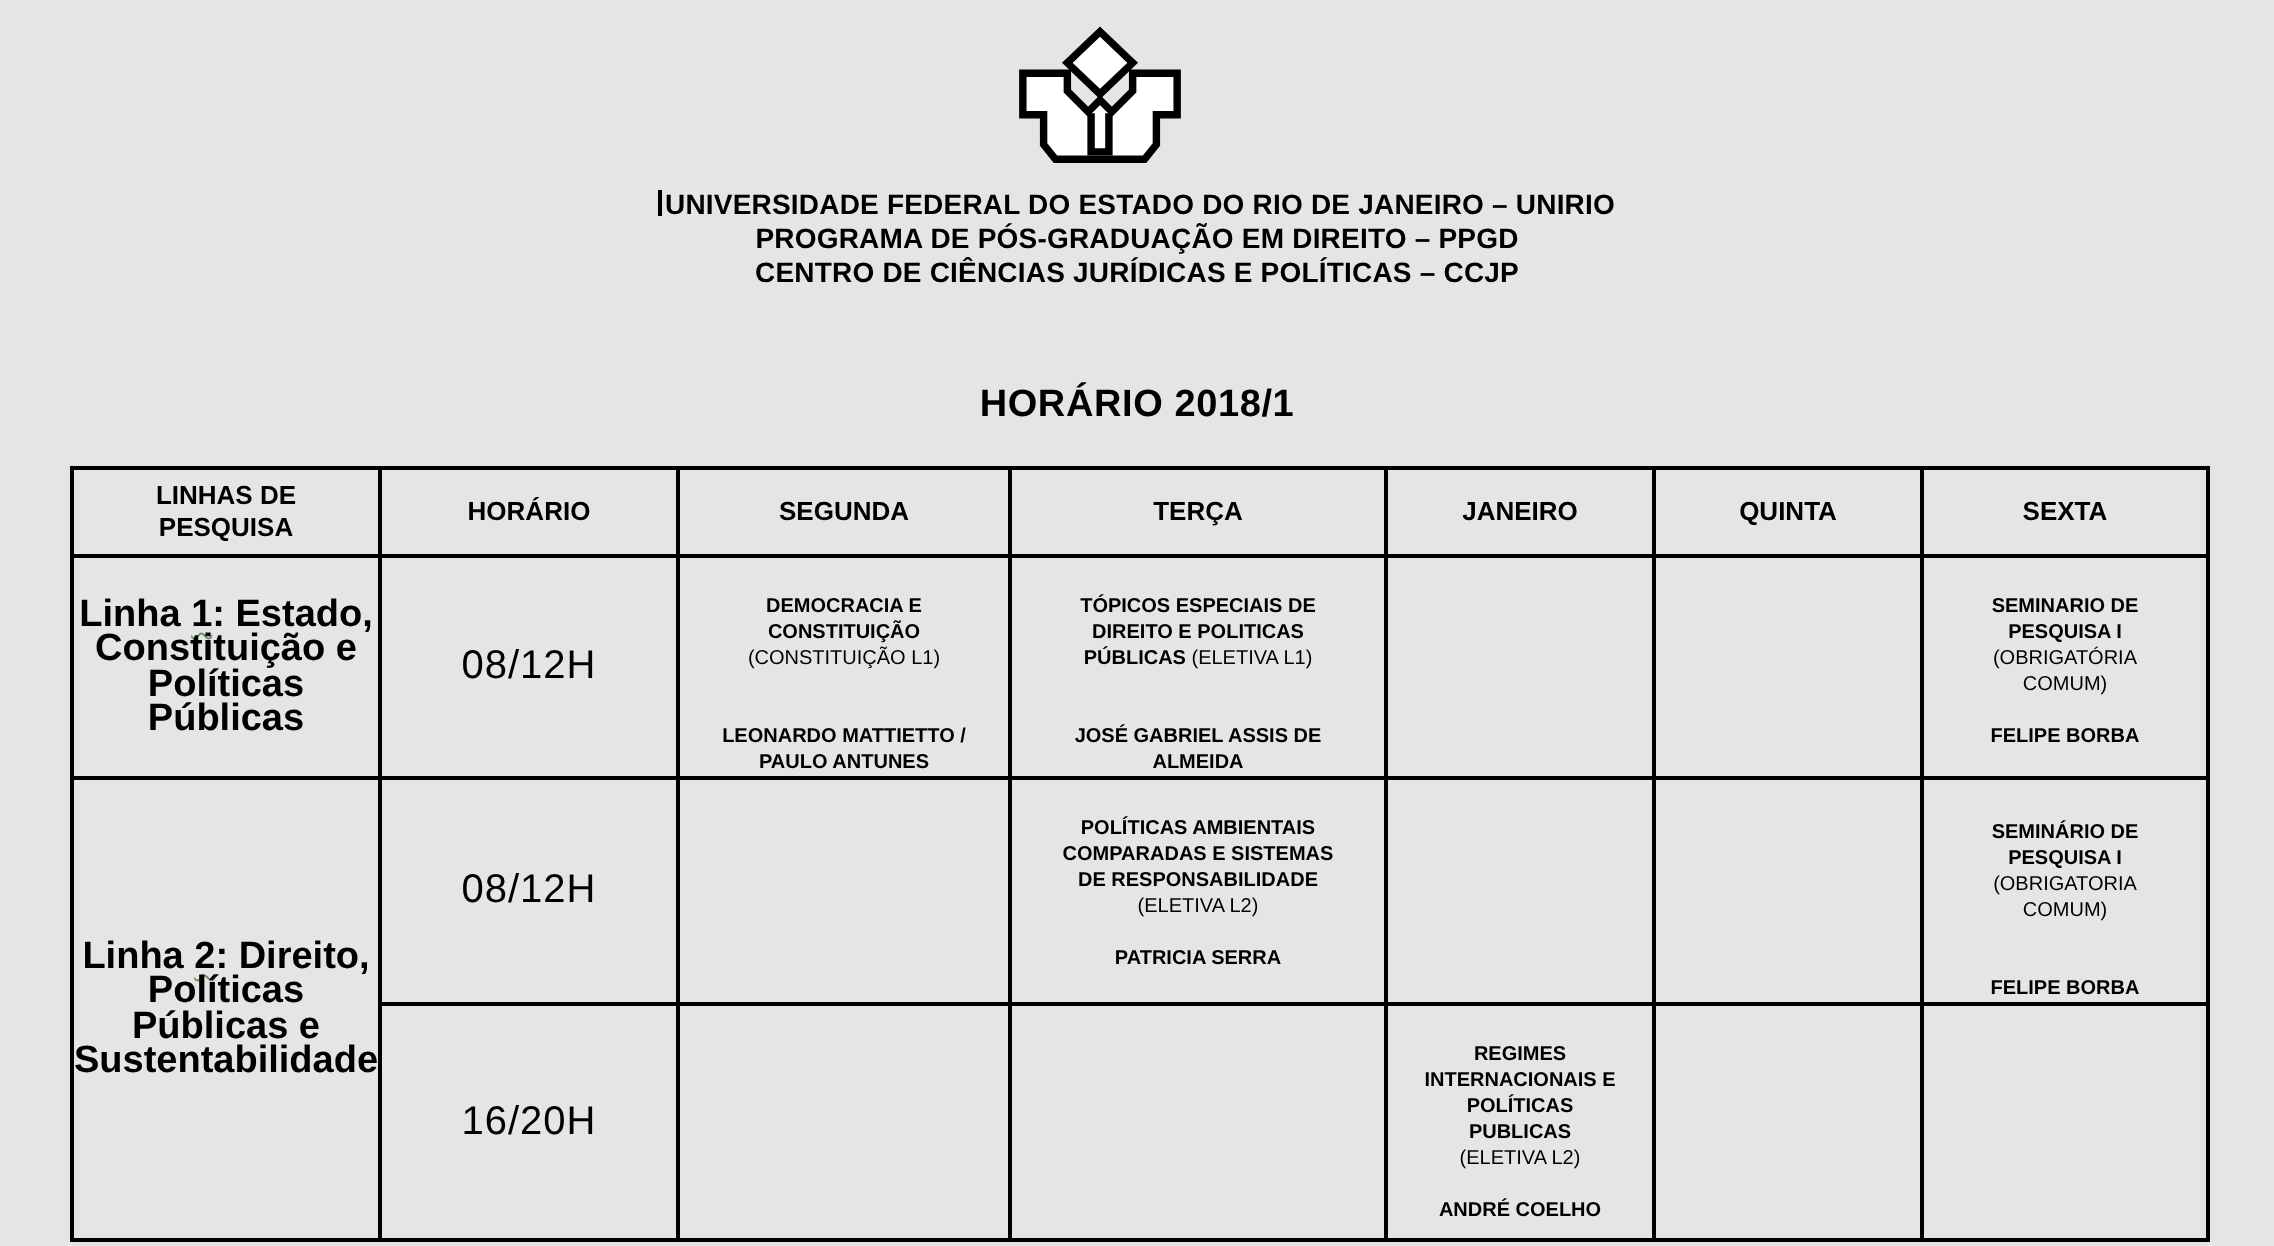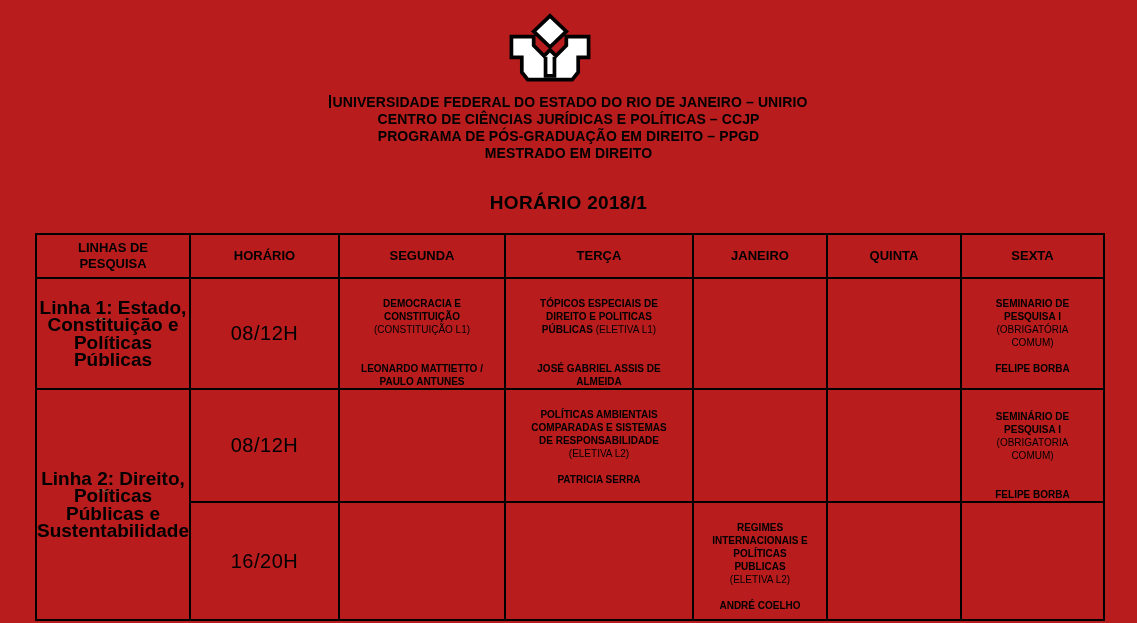--- a/index.html
+++ b/index.html
@@ -1,18 +1,18 @@
 <!DOCTYPE html>
 <html><head>
 <meta charset="utf-8">
 <style>
   html,body{margin:0;padding:0}
   body{width:1137px;height:623px;background:#fff;color:#000;
        font-family:"Liberation Sans",sans-serif;position:relative;overflow:hidden}
-  .page{position:absolute;inset:0;background:#b91c1c}
+  .page{position:absolute;inset:0;background:#e5e5e5}
 
   .logo{position:absolute;left:504px;top:7px}
   .lg{fill:#fff;stroke:#000;stroke-width:5;stroke-linejoin:miter}
 
   .inst{position:absolute;top:94px;left:0;width:1137px;text-align:center;
         font-weight:bold;font-size:14px;line-height:17px;letter-spacing:.1px}
   .caret{display:inline-block;width:2px;height:13px;background:#000;
          vertical-align:-1px;margin-right:1px}
 
   .title{position:absolute;top:192px;left:0;width:1137px;text-align:center;
@@ -39,23 +39,22 @@
 <div class="page">
 
   <svg class="logo" width="92" height="80" viewBox="0 0 124 96" aria-hidden="true">
     <path class="lg" d="M62 6 L84 27 L62 48 L40 27 Z"></path>
     <path class="lg" d="M10 34 H40 V46 L54 60 L62 52 L70 60 L84 46 V34 H114 V62 H100 V82 L92 92 H32 L24 82 V62 H10 Z"></path>
     <path class="lg" d="M56 61 V87 H68 V61"></path>
   </svg>
 
   <div class="inst">
     <div><span class="caret"></span><span>UNIVERSIDADE FEDERAL DO ESTADO DO RIO DE JANEIRO – UNIRIO</span></div>
+    <div>PROGRAMA DE PÓS-GRADUAÇÃO EM DIREITO – PPGD</div>
     <div>CENTRO DE CIÊNCIAS JURÍDICAS E POLÍTICAS – CCJP</div>
-    <div>PROGRAMA DE PÓS-GRADUAÇÃO EM DIREITO – PPGD</div>
-    <div>MESTRADO EM DIREITO</div>
   </div>
 
   <div class="title">HORÁRIO 2018/1</div>
 
   <table>
     <colgroup>
       <col style="width:154px">
         <col style="width:149px">
         <col style="width:166px">
       <col style="width:188px">

